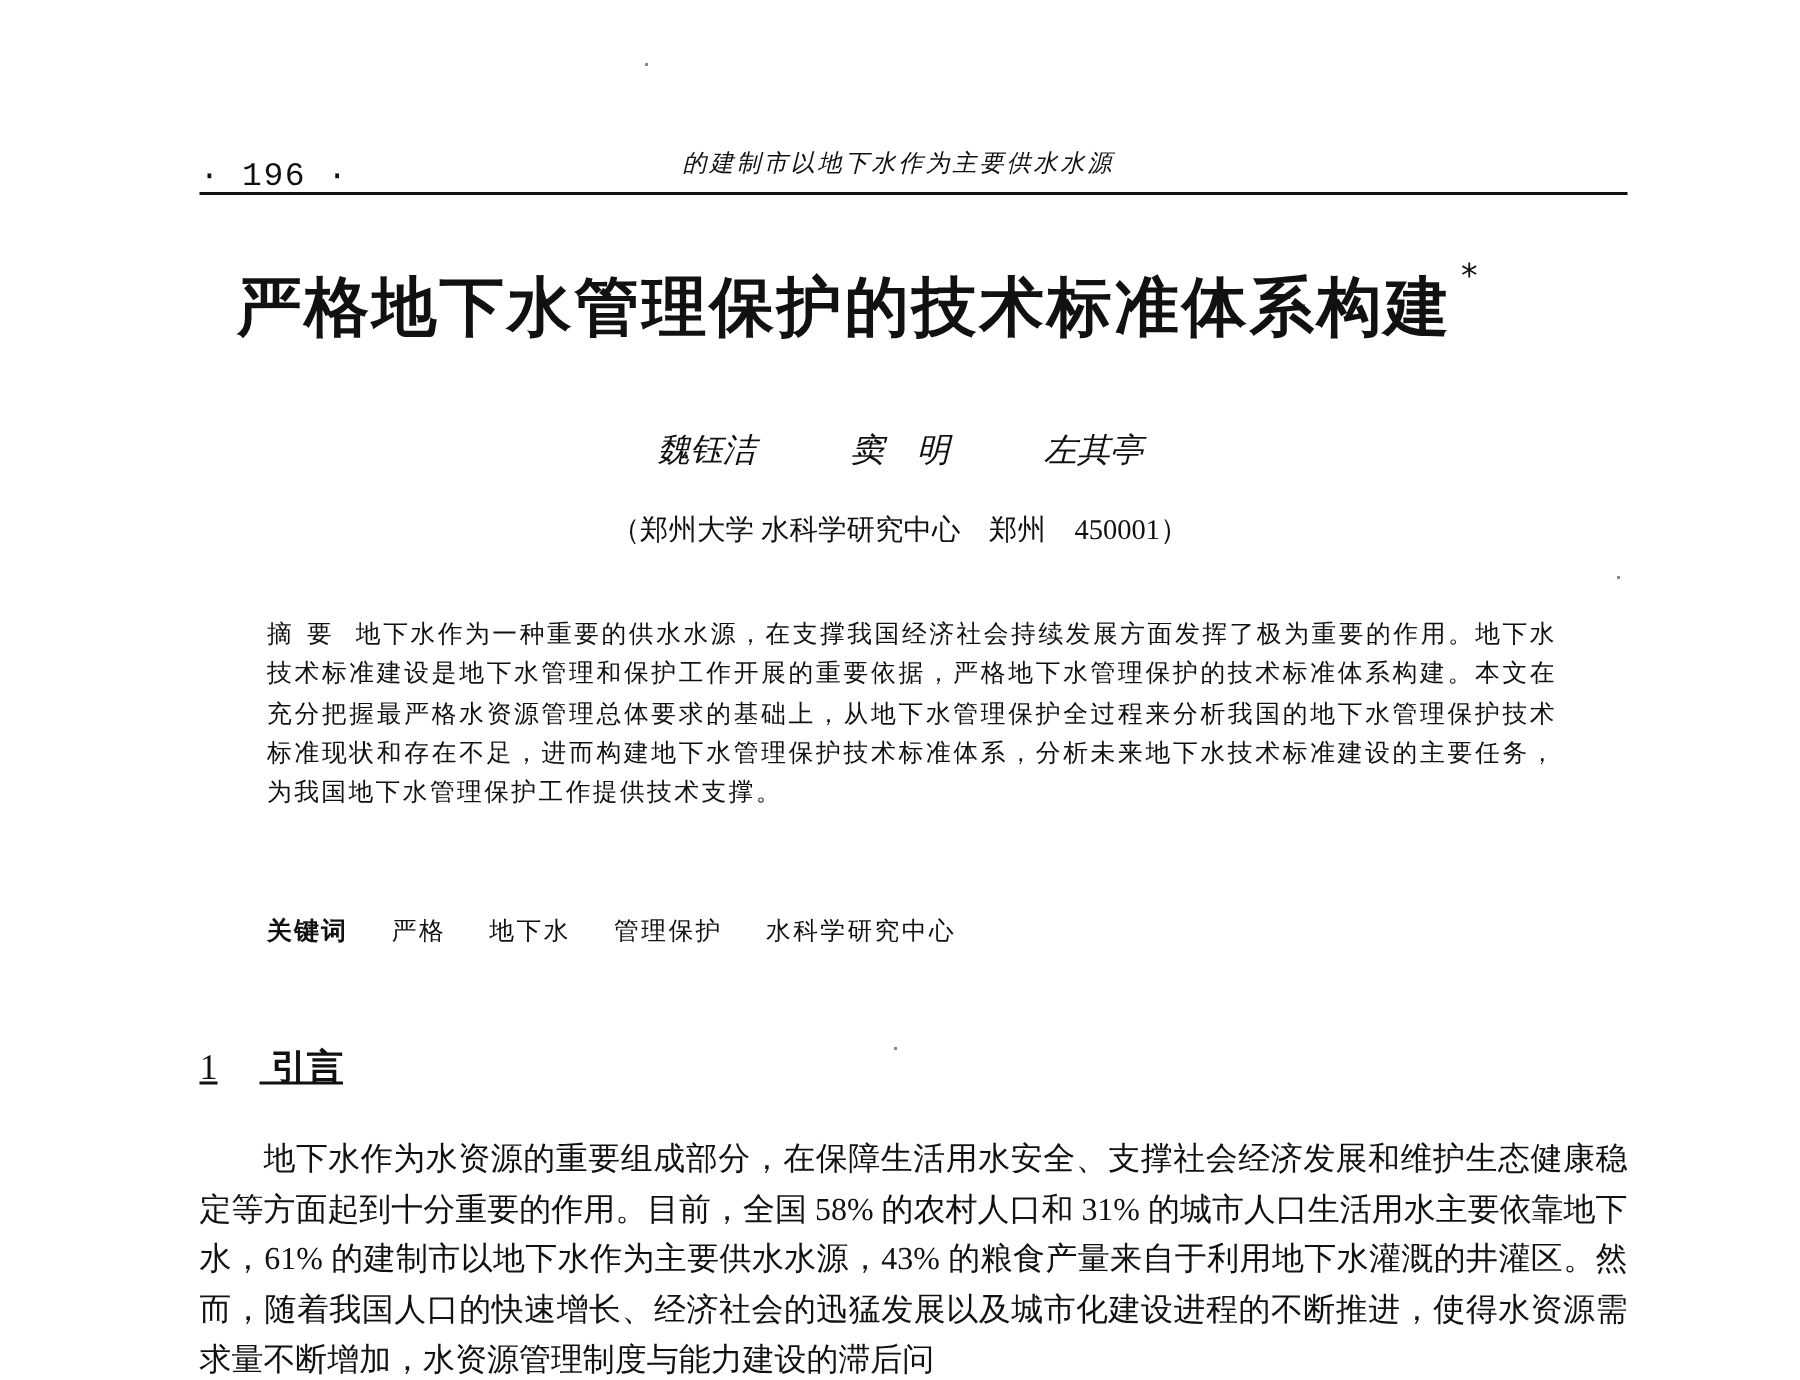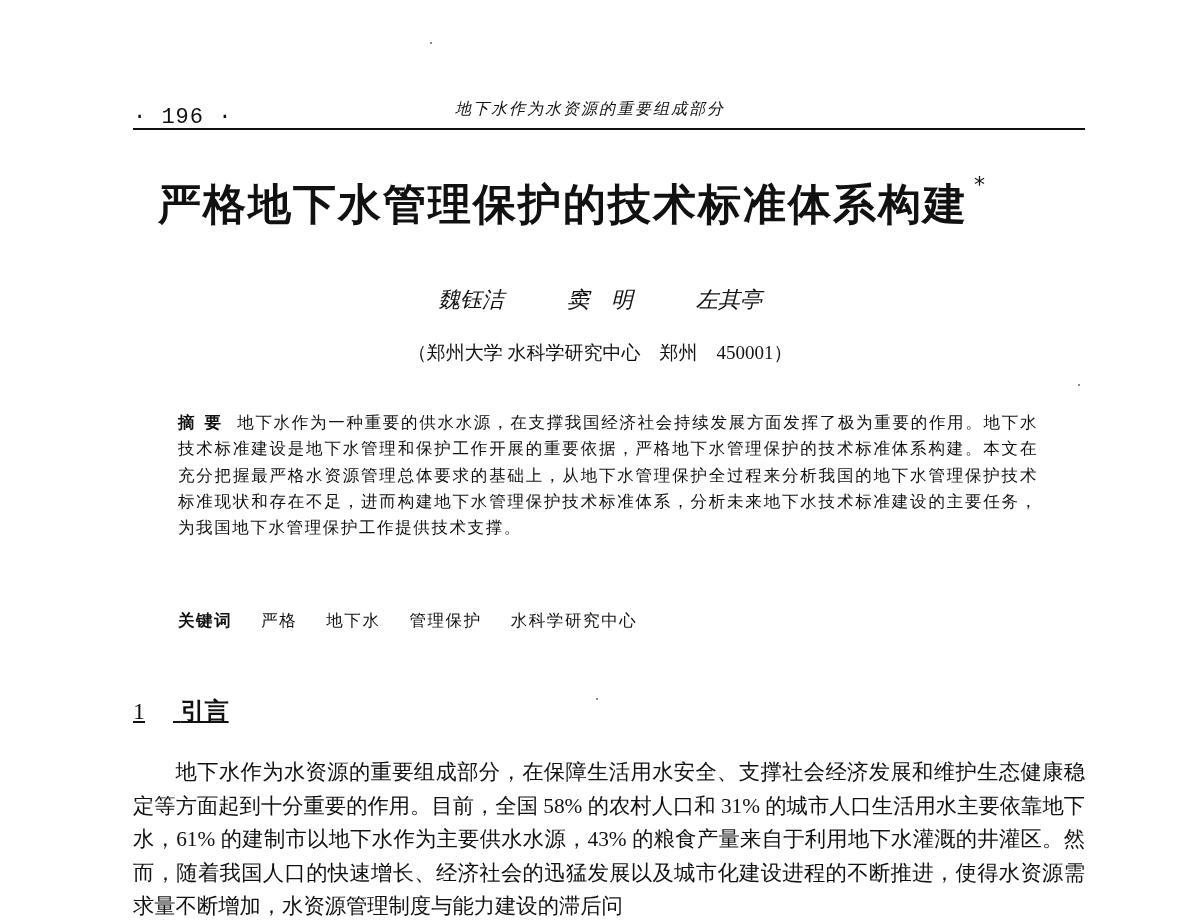--- a/index.html
+++ b/index.html
@@ -90,21 +90,21 @@
       left: 178px;
       top: 410px;
       width: 860px;
       font-size: 16.5px;
       line-height: 26.3px;
       letter-spacing: 1.6px;
       text-align: justify;
     }
     .abstract .label {
       font-family: "DejaVu Sans", "Liberation Sans", sans-serif;
-      font-weight: bold;
+      font-weight: normal;
       letter-spacing: 10px;
       margin-right: 6px;
     }
     .keywords {
       position: absolute;
       left: 178px;
       top: 610px;
       font-size: 16.5px;
       letter-spacing: 1.6px;
     }
@@ -145,21 +145,21 @@
       width: 2px;
       height: 2px;
       background: #888;
     }
   </style>
 </head>
 <body>
 
 <div class="page-header">
   <span class="page-num">· 196 ·</span>
-  <span class="running-title">地下水作为水资源的重要组成部分</span>
+  <span class="running-title">的建制市以地下水作为主要供水水源</span>
   <div class="header-rule"></div>
 </div>
 
 <div class="title">
   <span>严格地下水管理保护的技术标准体系构建</span><span class="star">*</span>
 </div>
 
 <div class="authors">
   <span>魏钰洁</span>
   <span>窦　明</span>

